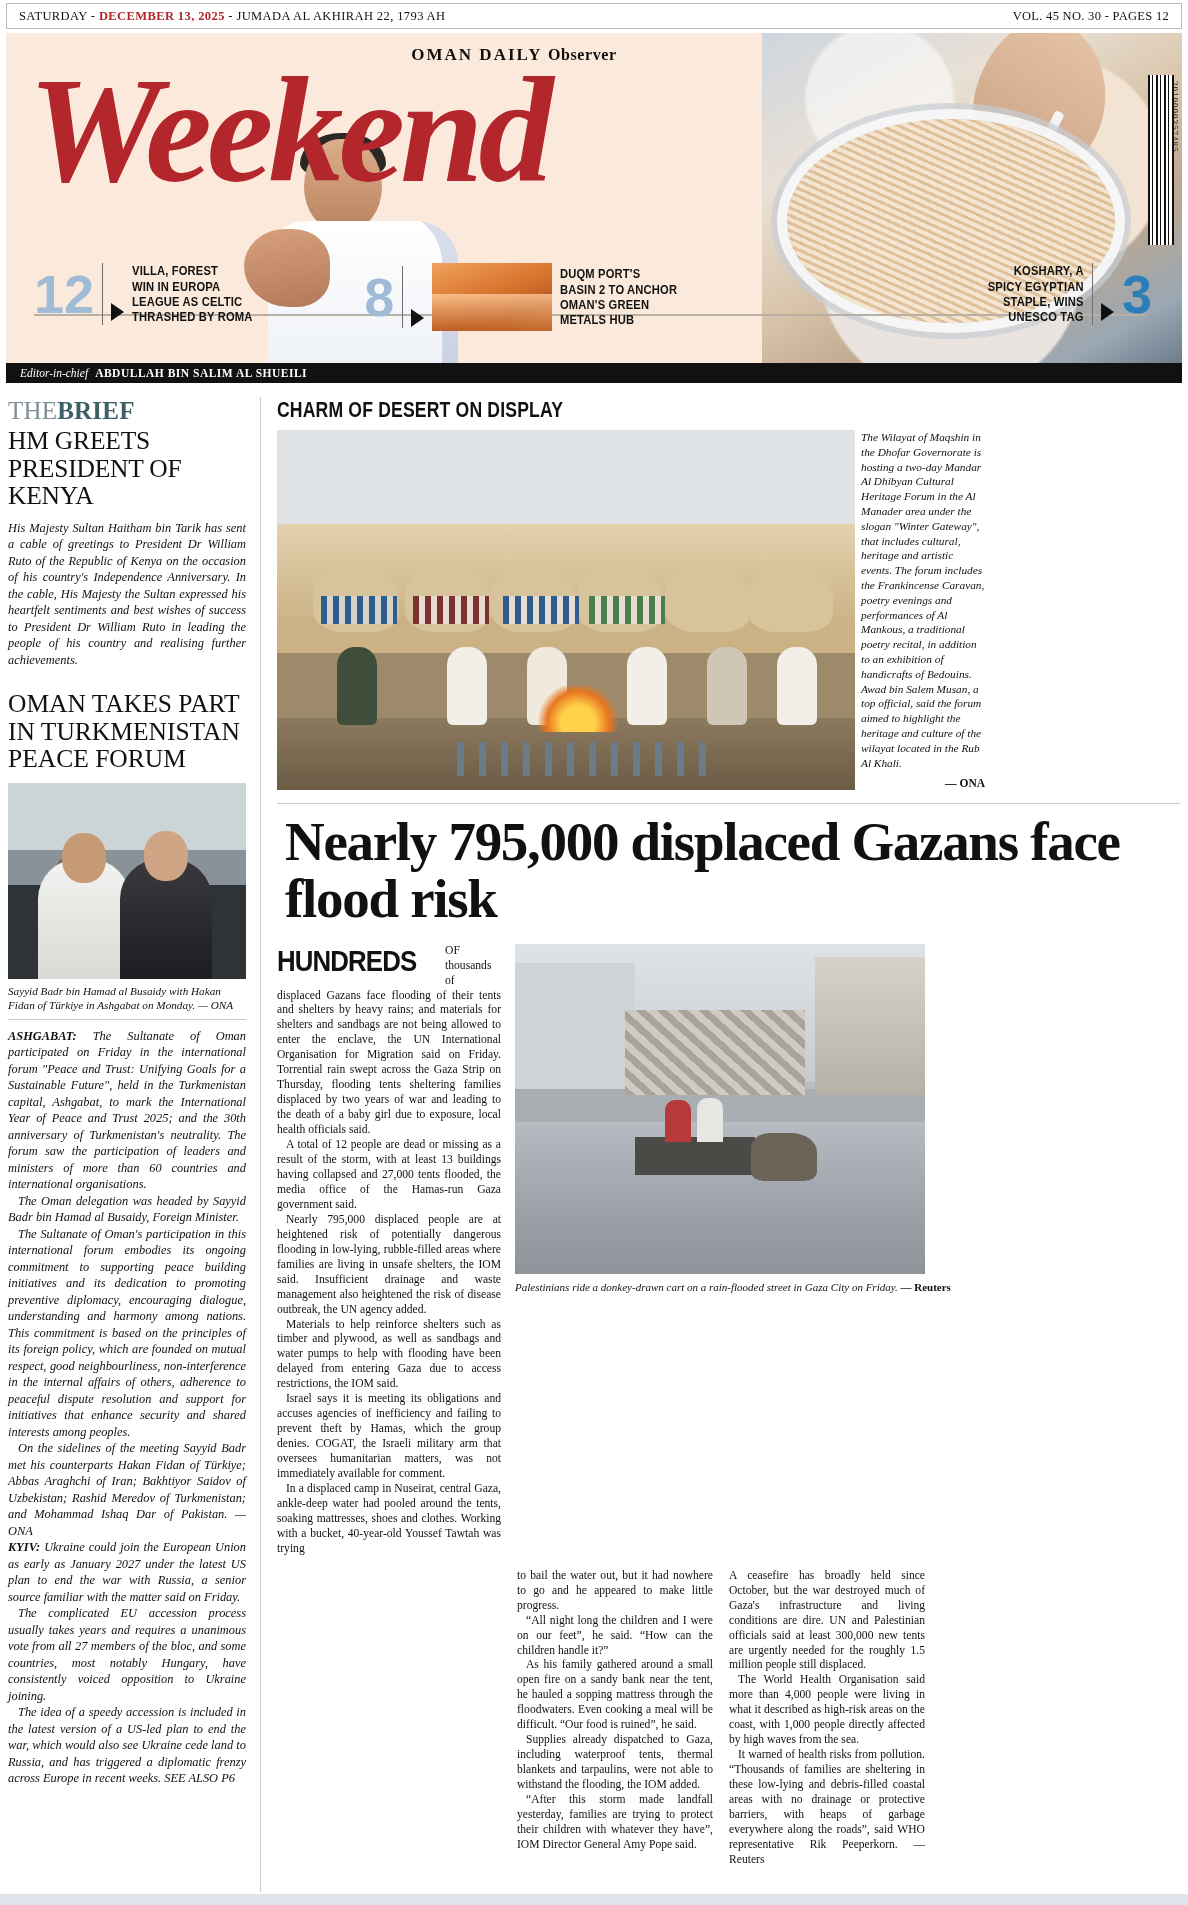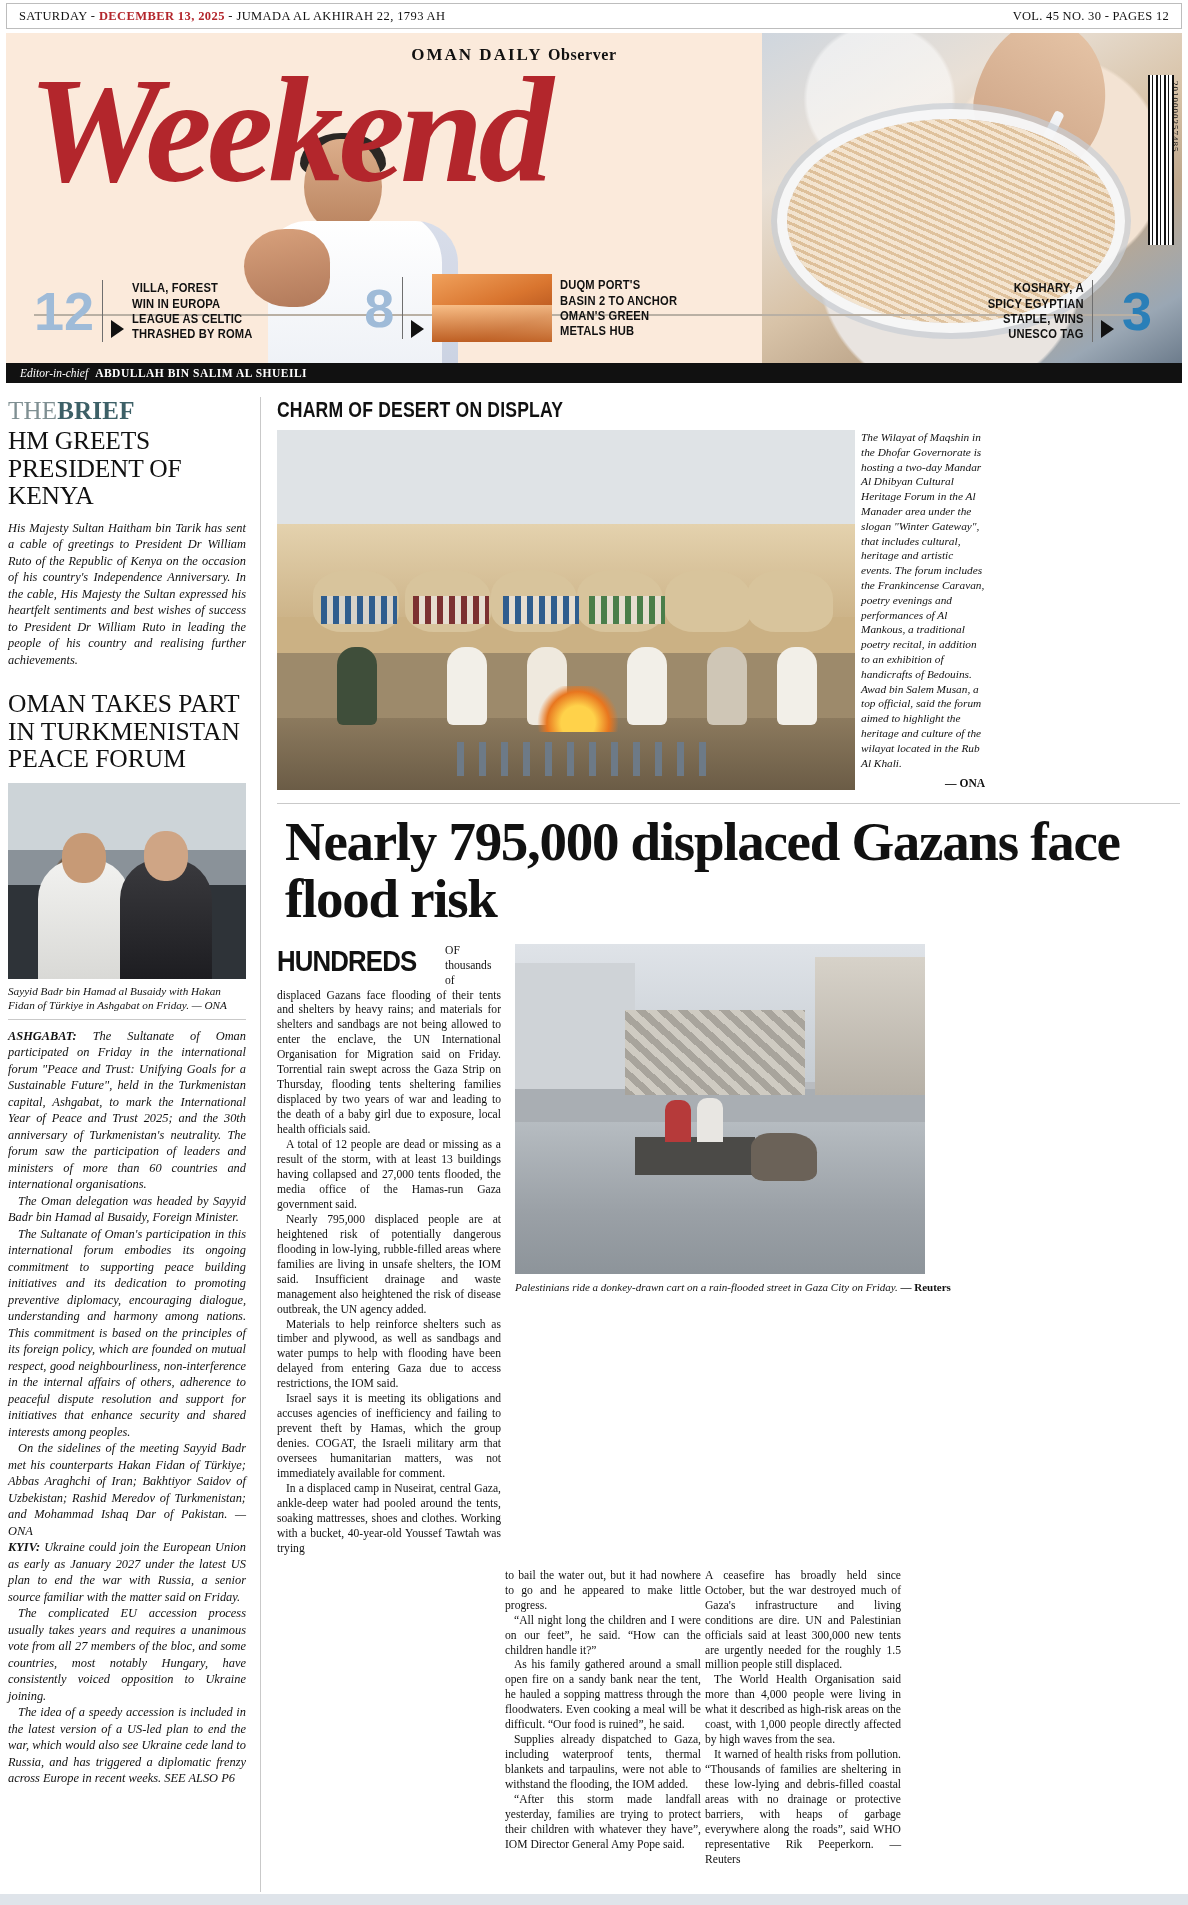--- a/index.html
+++ b/index.html
@@ -108,22 +108,22 @@
     position:absolute; right:8px; top:42px; width:26px; height:170px; z-index:5;
     background:repeating-linear-gradient(90deg,#111 0 2px,#fff 2px 4px,#111 4px 5px,#fff 5px 8px);
   }
   .barcode-num{
     position:absolute; right:2px; top:48px; z-index:5;
     writing-mode:vertical-rl; font-size:9px; letter-spacing:1px; color:#111;
   }
 
   
   .teasers{
-    position:absolute; left:0; right:0; bottom:21px; height:86px; z-index:4;
-    display:flex; align-items:flex-end;
+    position:absolute; left:0; right:0; bottom:14px; height:86px; z-index:4;
+    display:flex; align-items:flex-start;
   }
   .teaser{ display:flex; align-items:center; gap:8px; }
   .tnum{
     font-family:"Liberation Sans", sans-serif;
     font-weight:bold; font-size:54px; color:#9fbbd8; line-height:.9;
   }
   .tnum.dark{ color:#2a7fb8; }
   .tdiv{ width:1px; height:62px; background:#6f6f6f; }
   .tarrow{
     width:0;height:0;border-left:13px solid #111;
@@ -259,21 +259,21 @@
   .gazaphoto .wall{ position:absolute; right:0; top:4%; width:110px; height:42%;
       background:linear-gradient(180deg,#d7d2c9,#b6b0a6); }
   .gazaphoto .water{ position:absolute; left:0; right:0; bottom:0; height:46%;
       background:linear-gradient(180deg,#b6bcc1,#9aa0a6 60%,#8d949a); }
   .gazaphoto .cart{ position:absolute; bottom:30%; left:120px; width:120px; height:38px; background:#4b4a47; }
   .gazaphoto .donkey{ position:absolute; bottom:28%; left:236px; width:66px; height:48px; background:#6b6258; border-radius:30% 40% 20% 20%; }
   .gazaphoto .rider{ position:absolute; bottom:40%; left:150px; width:26px; height:42px; background:#b63a3a; border-radius:10px 10px 0 0; }
   .gazaphoto .rider2{ position:absolute; bottom:40%; left:182px; width:26px; height:44px; background:#e8e6e2; border-radius:10px 10px 0 0; }
   .gazacap{ font-size:11px; font-style:italic; line-height:1.28; }
   .gazacap .src{ font-weight:bold; font-style:normal; }
-  .story2{ display:flex; gap:4px; margin-top:12px; }
+  .story2{ display:flex; gap:16px; margin-top:12px; }
   .scol2{ width:196px; font-size:11.6px; line-height:1.29; text-align:justify; }
   .scol2 p{ margin:0; text-indent:9px; }
   .scol2 p.first{ text-indent:0; }
   .bottomstrip{ position:absolute; left:0; right:0; bottom:0; height:14px; background:#dfe4ea; }
 </style>
 </head>
 <body>
 
 <div class="page">
 
@@ -355,21 +355,21 @@
         <p>His Majesty Sultan Haitham bin Tarik has sent a cable of greetings to President Dr William Ruto of the Republic of Kenya on the occasion of his country's Independence Anniversary. In the cable, His Majesty the Sultan expressed his heartfelt sentiments and best wishes of success to President Dr William Ruto in leading the people of his country and realising further achievements.</p>
       </div>
 
       <div class="lhead2">OMAN TAKES PART IN TURKMENISTAN PEACE FORUM</div>
       <div class="lphoto">
         <div class="m1"></div>
         <div class="m2"></div>
         <div class="f1"></div>
         <div class="f2"></div>
       </div>
-      <div class="lcap">Sayyid Badr bin Hamad al Busaidy with Hakan Fidan of Türkiye in Ashgabat on Friday. — ONA</div>
+      <div class="lcap">Sayyid Badr bin Hamad al Busaidy with Hakan Fidan of Türkiye in Ashgabat on Monday. — ONA</div>
 
       <div class="lbody" style="margin-top:8px">
         <p><span class="lead-label">ASHGABAT:</span> <span>The Sultanate of Oman participated on Friday in the international forum "Peace and Trust: Unifying Goals for a Sustainable Future", held in the Turkmenistan capital, Ashgabat, to mark the International Year of Peace and Trust 2025; and the 30th anniversary of Turkmenistan's neutrality. The forum saw the participation of leaders and ministers of more than 60 countries and international organisations.</span></p>
         <p>The Oman delegation was headed by Sayyid Badr bin Hamad al Busaidy, Foreign Minister.</p>
         <p>The Sultanate of Oman's participation in this international forum embodies its ongoing commitment to supporting peace building initiatives and its dedication to promoting preventive diplomacy, encouraging dialogue, understanding and harmony among nations. This commitment is based on the principles of its foreign policy, which are founded on mutual respect, good neighbourliness, non-interference in the internal affairs of others, adherence to peaceful dispute resolution and support for initiatives that enhance security and shared interests among peoples.</p>
         <p>On the sidelines of the meeting Sayyid Badr met his counterparts Hakan Fidan of Türkiye; Abbas Araghchi of Iran; Bakhtiyor Saidov of Uzbekistan; Rashid Meredov of Turkmenistan; and Mohammad Ishaq Dar of Pakistan. — ONA</p>
       </div>
 
       <div class="lbody">
         <p><span class="lead-label">KYIV:</span> <span>Ukraine could join the European Union as early as January 2027 under the latest US plan to end the war with Russia, a senior source familiar with the matter said on Friday.</span></p>

